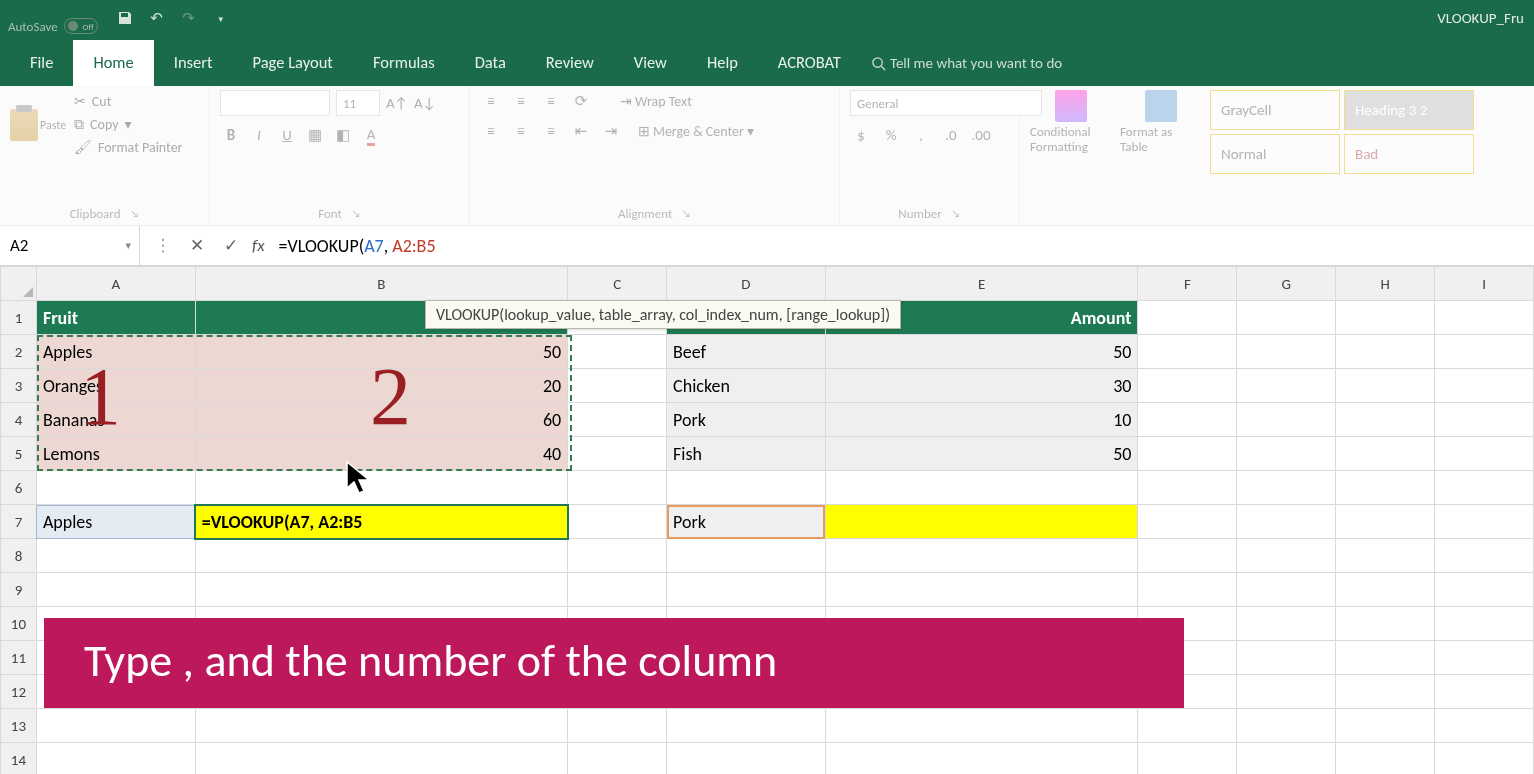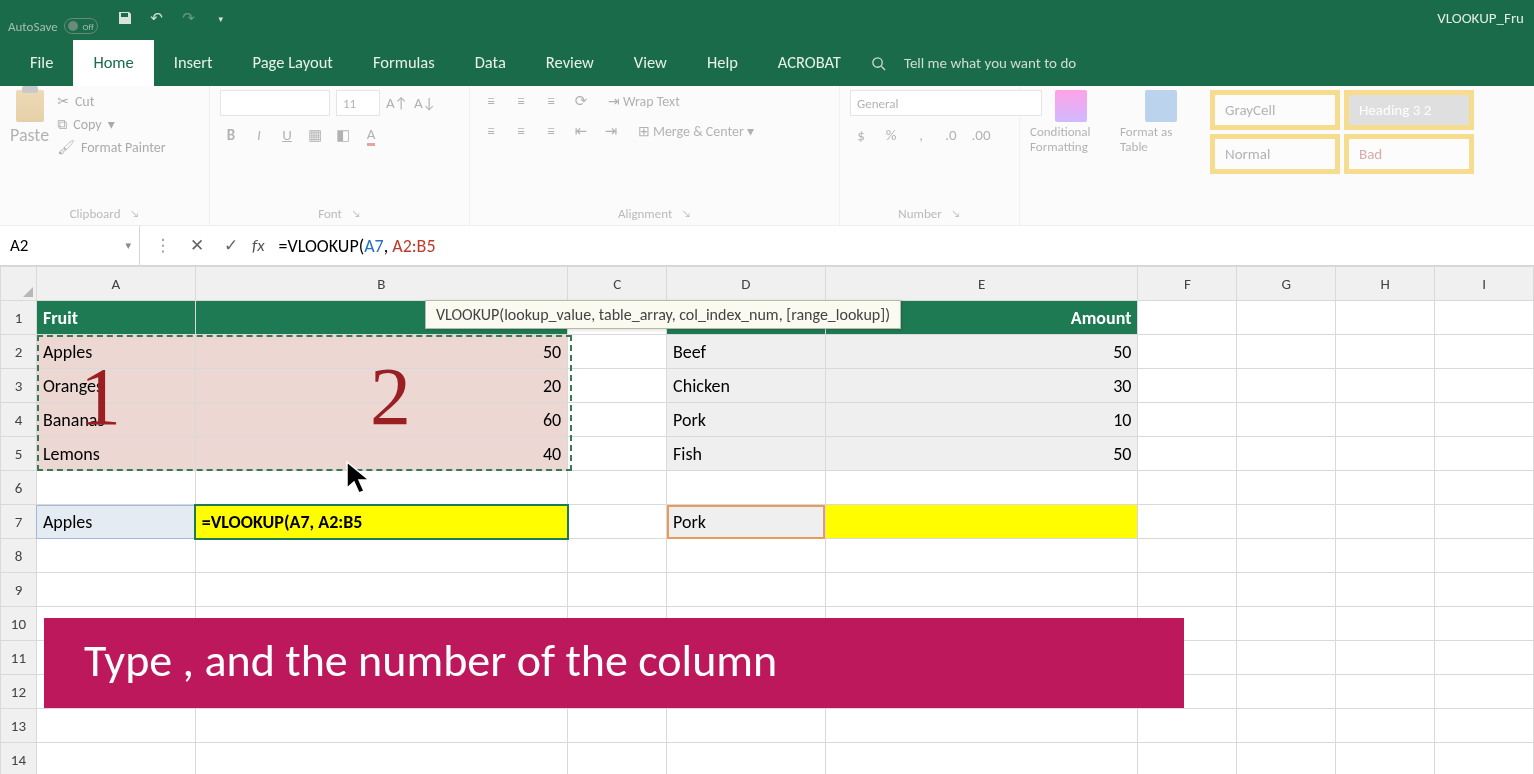--- a/index.html
+++ b/index.html
@@ -11,46 +11,46 @@
   .toggle { width:34px; height:16px; border:1px solid #6a8977; border-radius:10px; display:flex; align-items:center; justify-content:flex-end; padding:0 3px; font-size:9px; color:#a8beb0;}
   .toggle::before { content:""; width:10px; height:10px; border-radius:50%; background:#6a8977; margin-right:4px;}
   .qat { display:flex; align-items:center; gap:14px; margin-left:18px;}
   .qat-icon { width:18px; height:18px; display:flex; align-items:center; justify-content:center; color:#d6e3db; font-size:15px;}
   .doc-title { margin-left:auto; color:#e3ede7; font-size:15px; padding-right:2px;}
 
   
   .menubar { background:#1a6b4a; height:50px; display:flex; align-items:flex-end; padding:0 6px 0 10px;}
   .tab { color:#e8f0ec; font-size:16.5px; padding:12px 20px 14px; cursor:pointer; }
   .tab.active { background:#fff; color:#1a6b4a; font-weight:400;}
-  .tellme { display:flex; align-items:center; gap:18px; color:#d0ddd4; font-size:15px; padding:12px 10px 14px;}
+  .tellme { display:flex; align-items:center; gap:4px; color:#d0ddd4; font-size:15px; padding:12px 10px 14px;}
 
   
   .ribbon { background:#f8f8f8; height:140px; border-bottom:1px solid #d8d8d8; display:flex; position:relative; opacity:0.45;}
   .rgroup { border-right:1px solid #e0e0e0; padding:4px 10px 2px; display:flex; flex-direction:column; justify-content:space-between; }
   .rgroup-label { text-align:center; font-size:13px; color:#666; padding-bottom:2px; display:flex; align-items:center; justify-content:center; gap:10px;}
   .rgroup-label .launcher { font-size:10px;}
   .clip-body { display:flex; gap:8px;}
-  .paste-big { display:flex; flex-direction:column; align-items:center; gap:2px; font-size:18px; color:#555;}
+  .paste-big { display:flex; flex-direction:row; align-items:center; gap:2px; font-size:12px; color:#555;}
   .paste-icon { width:28px; height:32px; background:linear-gradient(#d9b060,#c79840); border-radius:2px; position:relative;}
   .paste-icon::before { content:""; position:absolute; top:-4px; left:6px; width:16px; height:7px; background:#888; border-radius:2px;}
   .clip-right div { font-size:14px; color:#444; padding:3px 0; display:flex; align-items:center; gap:6px;}
   .font-body { display:flex; flex-direction:column; gap:8px;}
   .font-row { display:flex; gap:6px; align-items:center;}
   .combo { border:1px solid #c7c7c7; background:#fff; height:26px; display:flex; align-items:center; padding:0 6px; font-size:13px; color:#555;}
   .combo.name { width:110px;}
   .combo.size { width:44px;}
   .ibtn { width:22px; height:22px; display:flex; align-items:center; justify-content:center; font-size:15px; color:#555;}
   .align-body { display:flex; flex-direction:column; gap:8px;}
   .align-row { display:flex; gap:8px; align-items:center; color:#555; font-size:14px;}
   .num-body { display:flex; flex-direction:column; gap:8px;}
   .styles-body { display:flex; gap:8px; align-items:flex-start;}
   .big-btn { display:flex; flex-direction:column; align-items:center; font-size:13px; color:#555; gap:2px; width:82px;}
   .style-cells { display:flex; flex-direction:column; gap:4px;}
   .style-row { display:flex; gap:4px;}
-  .style-cell { width:130px; height:40px; border:5px solid #eab308; background:#fafafa; display:flex; align-items:center; padding:12px 10px; font-size:15px; color:#555;}
+  .style-cell { width:130px; height:40px; border:1px solid #eab308; background:#fafafa; display:flex; align-items:center; padding:12px 10px; font-size:15px; color:#555;}
   .style-cell.heading { background:#b9b9b9; color:#fff;}
   .style-cell.bad { color:#a94442;}
 
   
   .fbar { height:40px; border-bottom:1px solid #d5d5d5; display:flex; align-items:center; background:#fff; position:relative; z-index:5;}
   .namebox { width:140px; height:100%; border-right:1px solid #d5d5d5; display:flex; align-items:center; padding:0 10px; font-size:17px; position:relative;}
   .namebox::after { content:"▾"; position:absolute; right:8px; color:#888; font-size:11px;}
   .fbar-btns { display:flex; align-items:center; gap:0; padding:0 6px;}
   .fbtn { width:34px; height:100%; display:flex; align-items:center; justify-content:center; font-size:17px; color:#666;}
   .fx { font-style:italic; font-size:17px; color:#555; margin:0 8px 0 4px;}
@@ -185,21 +185,21 @@
         <span class="launcher">↘</span>
       </div>
   </div>
   <div class="rgroup" style="width:370px">
     <div class="align-body">
       <div class="align-row">
         <span class="ibtn">≡</span>
         <span class="ibtn">≡</span>
         <span class="ibtn">≡</span>
         <span class="ibtn">⟳</span>
-        <span style="margin-left:8px">⇥ <span>Wrap Text</span></span>
+        <span style="margin-left:20px">⇥ <span>Wrap Text</span></span>
       </div>
       <div class="align-row">
         <span class="ibtn">≡</span>
         <span class="ibtn">≡</span>
         <span class="ibtn">≡</span>
         <span class="ibtn">⇤</span>
         <span class="ibtn">⇥</span>
         <span style="margin-left:8px">⊞ <span>Merge &amp; Center</span> ▾</span>
       </div>
     </div>

